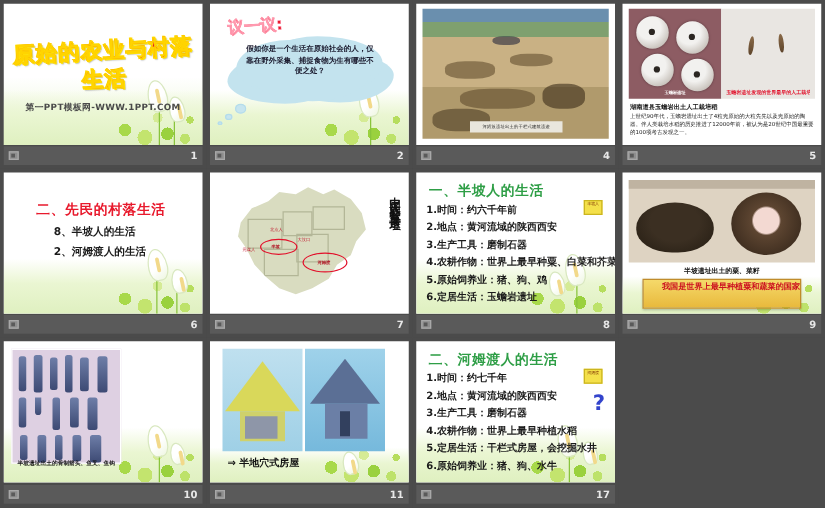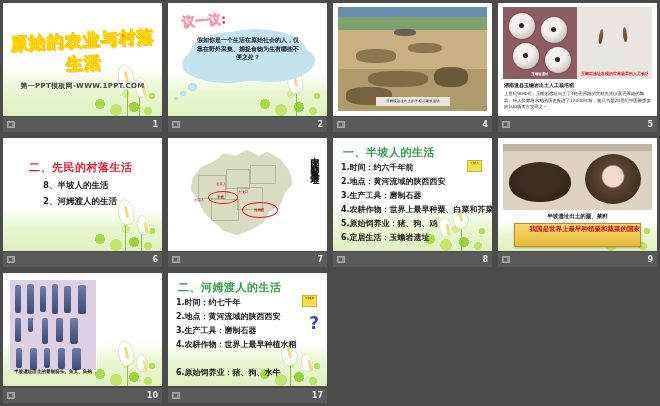--- a/index.html
+++ b/index.html
@@ -367,34 +367,58 @@
         <div class="tool" style="left:62px;top:68px;width:9px;height:22px;"></div>
       </div>
       <div class="cap">半坡遗址出土的骨制箭头、鱼叉、鱼钩</div>
     </div>
     <div class="foot">
       <span class="ic"></span>
       <span class="pg">10</span>
     </div>
   </div>
 
+  <div class="cell">
+    <div class="slide s11">
+      <div class="floral" style="height:28px;"></div>
+      <div class="lily" style="right:40px;bottom:6px;width:13px;height:19px;"></div>
+      <div class="imgs">
+        <div class="h1">
+          <div style="position:absolute;left:50%;top:10px;transform:translateX(-50%);border-left:30px solid transparent;border-right:30px solid transparent;border-bottom:40px solid #d9d85a;"></div>
+          <div style="position:absolute;left:14px;top:50px;width:36px;height:24px;background:#cfd16b;"></div>
+          <div style="position:absolute;left:18px;top:54px;width:26px;height:18px;background:#8e96a8;"></div>
+        </div>
+        <div class="h2">
+          <div style="position:absolute;left:50%;top:8px;transform:translateX(-50%);border-left:28px solid transparent;border-right:28px solid transparent;border-bottom:36px solid #5b6f95;"></div>
+          <div style="position:absolute;left:16px;top:44px;width:34px;height:28px;background:#6b7fa6;"></div>
+          <div style="position:absolute;left:28px;top:50px;width:8px;height:20px;background:#32405e;"></div>
+        </div>
+      </div>
+      <div class="cap">⇒ 半地穴式房屋</div>
+    </div>
+    <div class="foot">
+      <span class="ic"></span>
+      <span class="pg">11</span>
+    </div>
+  </div>
 
   <div class="cell">
     <div class="slide bslide">
       <div class="floral"></div>
       <div class="stem" style="right:36px;height:34px;"></div>
       <div class="lily" style="right:30px;bottom:20px;"></div>
       <div class="lily" style="right:14px;bottom:14px;width:12px;height:19px;"></div>
       <div class="head">二、河姆渡人的生活</div>
       <div class="stamp" style="right:10px;top:22px;">河姆渡</div>
       <div style="position:absolute;right:8px;top:40px;font-size:17px;color:#3344cc;font-weight:bold;">?</div>
       <div class="row" style="top:24px;"><span class="num">1.</span><span class="k">时间：</span><span class="v hl-p">约七千年</span></div>
       <div class="row" style="top:38px;"><span class="num">2.</span><span class="k">地点：</span><span class="v hl">黄河流域的陕西西安</span></div>
       <div class="row" style="top:52px;"><span class="num">3.</span><span class="k">生产工具：</span><span class="v hl">磨制石器</span></div>
       <div class="row" style="top:66px;"><span class="num">4.</span><span class="k">农耕作物：</span><span class="v hl">世界上最早种植水稻</span></div>
+      <div class="row" style="top:80px;"><span class="num">5.</span><span class="k">定居生活：</span><span class="v hl">干栏式房屋，会挖掘水井</span></div>
       <div class="row" style="top:94px;"><span class="num">6.</span><span class="k">原始饲养业：</span><span class="v hl">猪、狗、水牛</span></div>
     </div>
     <div class="foot">
       <span class="ic"></span>
       <span class="pg">17</span>
     </div>
   </div>
 
 </div>
 

